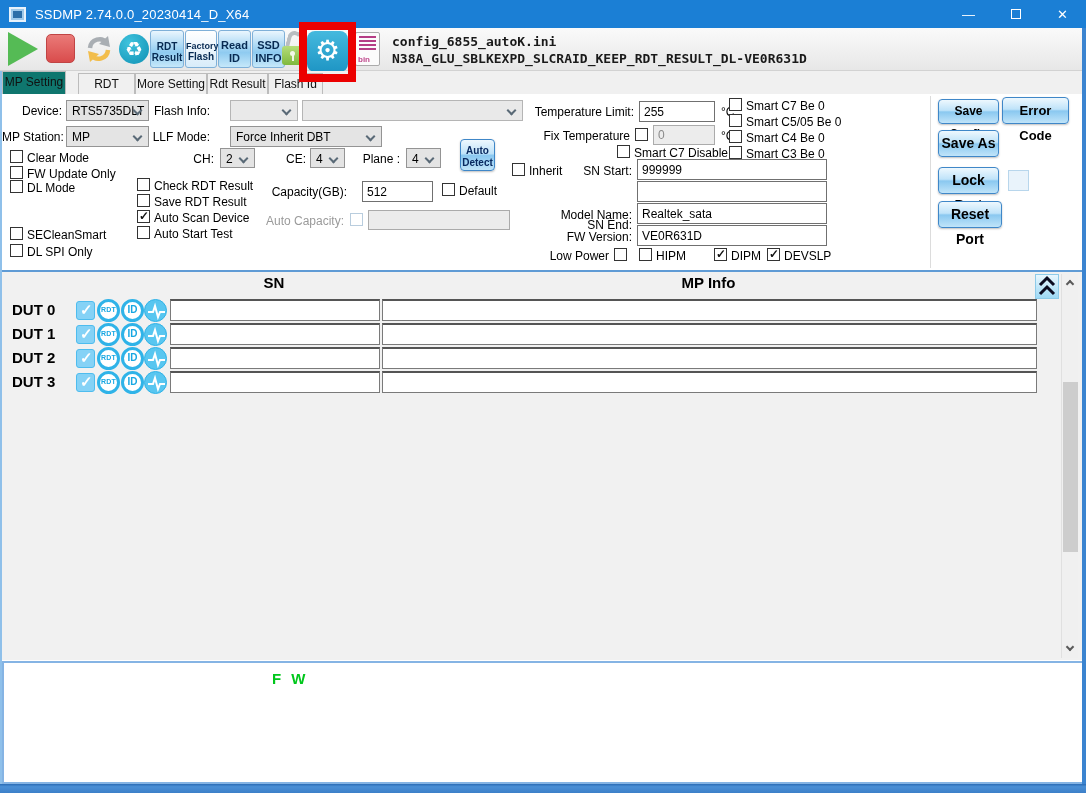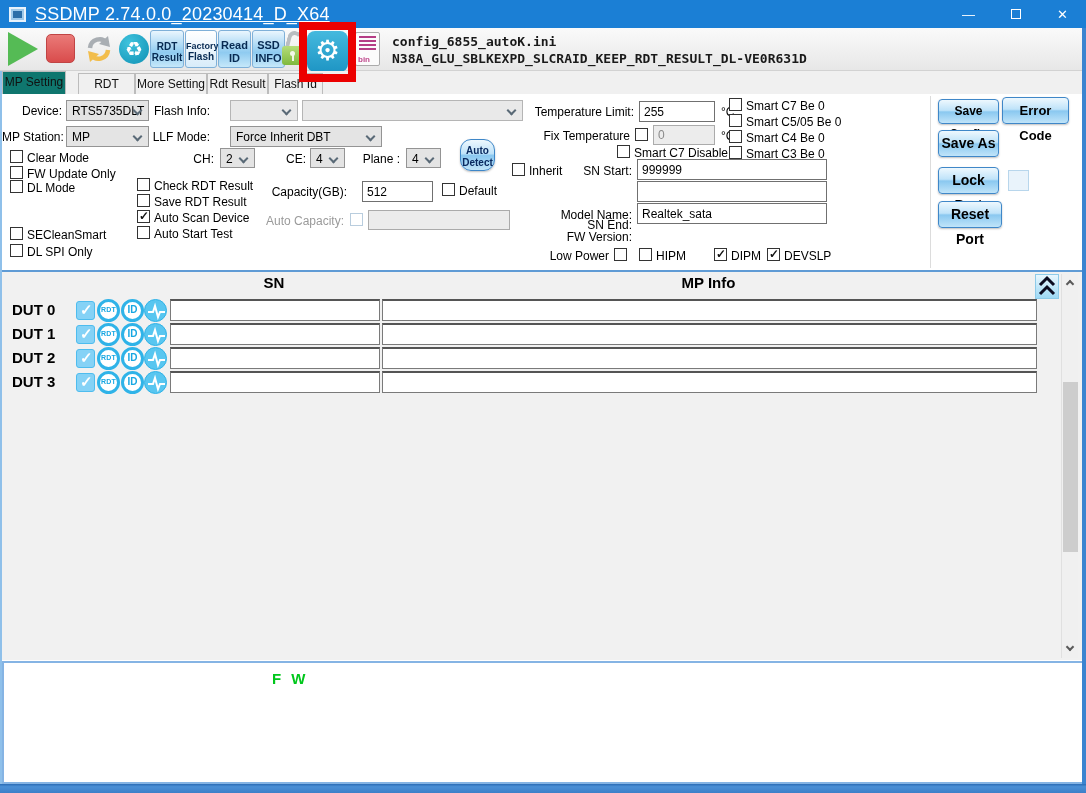--- a/index.html
+++ b/index.html
@@ -5,21 +5,21 @@
   * { margin:0; padding:0; box-sizing:border-box; }
   html,body { background:#444; }
   body { font-family:"Liberation Sans", sans-serif; }
   .window { position:relative; width:1086px; height:793px; background:#fff; overflow:hidden;
             font-family:"Liberation Sans", sans-serif; font-size:12px; color:#000; }
 
   
   .titlebar { position:absolute; left:0; top:0; width:1086px; height:28px; background:#1b7fd5; display:flex; align-items:center; }
   .app-icon { position:relative; width:17px; height:15px; margin-left:9px; border:2px solid #e8f2fb; background:#9ec9ea; }
   .app-icon::after { content:""; position:absolute; left:2px; top:2px; right:2px; bottom:2px; background:#2c6ea8; }
-  .title-text { color:#fff; font-size:18px; margin-left:9px; letter-spacing:.2px;text-decoration:underline; }
+  .title-text { color:#fff; font-size:13px; margin-left:9px; letter-spacing:.2px; }
   .win-controls { position:absolute; right:0; top:0; height:28px; display:flex; }
   .win-btn { width:47px; height:28px; display:flex; align-items:center; justify-content:center; color:#fff; font-size:13px; }
   .glyph-max { width:10px; height:10px; border:1px solid #fff; display:block; }
 
   
   .toolbar { position:absolute; left:0; top:28px; width:1086px; height:43px;
              background:linear-gradient(#fafafa,#e7e7e7); border-bottom:1px solid #d2d2d2; }
   .play-tri { position:absolute; left:8px; top:4px; width:0; height:0;
               border-left:30px solid #55bb55; border-top:17px solid transparent; border-bottom:17px solid transparent; }
   .stop-sq { position:absolute; left:46px; top:6px; width:29px; height:29px; border-radius:5px;
@@ -74,21 +74,21 @@
   .tinput { position:absolute; height:21px; border:1px solid #707070; background:#fff; font-size:12px;
             padding:0 4px; font-family:"Liberation Sans", sans-serif; color:#000; }
   .tinput.dis { background:#ececec; border-color:#ababab; color:#8a8a8a; }
   .chk { position:absolute; width:13px; height:13px; background:#fff; border:1px solid #333; }
   .chk.checked::after { content:"✓"; position:absolute; left:1px; top:-2px; font-size:12px; font-weight:bold; color:#111; }
   .chk.dis { border-color:#b9cdde; }
   .blue-btn { position:absolute; border:1px solid #3f87c8; border-radius:4px; text-align:center;
               background:linear-gradient(180deg,#eef8fe 0%,#bfe3f9 45%,#8ac8f0 52%,#c0e4f9 100%);
               font-weight:bold; color:#000; font-family:"Liberation Sans", sans-serif;
               box-shadow:0 1px 2px rgba(0,0,0,.25); }
-  .auto-detect { font-size:10px; line-height:1.2; color:#0a2a60; padding-top:4px;border-radius:11px; }
+  .auto-detect { font-size:10px; line-height:1.2; color:#0a2a60; padding-top:4px; }
   .lock-ind { position:absolute; left:1004px; top:166px; width:28px; height:28px; background:#fff; }
   .lock-ind::after { content:""; position:absolute; left:4px; top:4px; width:19px; height:19px;
                      background:#e9f3fb; border:1px solid #b8d6ec; }
   .vsep { position:absolute; left:930px; top:96px; width:1px; height:172px; background:#dcdcdc; }
 
   
   .table-area { position:absolute; left:2px; top:270px; width:1080px; height:390px; background:#f1f1f1;
                 border-top:2px solid #5f9bd5; }
   .thead { position:absolute; top:2px; height:25px; font-weight:bold; font-size:15px; text-align:center; color:#000; }
   .dut-label { position:absolute; left:10px; width:58px; font-weight:bold; font-size:15px; color:#000; top:2px; }
@@ -294,20 +294,21 @@
 
     <span class="chk" style="left:510px; top:69px;"></span>
     <div class="lbl" style="left:527px; top:70px;">Inherit</div>
     <div class="lbl r" style="left:552px; top:70px; width:78px;">SN Start:</div>
     <input class="tinput" style="left: 635px; top: 65px; width: 190px;" value="999999">
     <div class="lbl r" style="left:552px; top:92px; width:78px;margin-top:32px;">SN End:</div>
     <input class="tinput" style="left: 635px; top: 87px; width: 190px;" value="">
     <div class="lbl r" style="left:542px; top:114px; width:88px;">Model Name:</div>
     <input class="tinput" style="left: 635px; top: 109px; width: 190px;" value="Realtek_sata">
     <div class="lbl r" style="left:547px; top:136px; width:83px;">FW Version:</div>
+    <input class="tinput" style="left: 635px; top: 131px; width: 190px;" value="VE0R631D">
 
     <div class="lbl r" style="left:543px; top:155px; width:64px;">Low Power</div>
     <span class="chk" style="left:612px; top:154px;"></span>
     <span class="chk" style="left:637px; top:154px;"></span>
     <div class="lbl" style="left:654px; top:155px;">HIPM</div>
     <span class="chk checked" style="left:712px; top:154px;"></span>
     <div class="lbl" style="left:729px; top:155px;">DIPM</div>
     <span class="chk checked" style="left:765px; top:154px;"></span>
     <div class="lbl" style="left:782px; top:155px;">DEVSLP</div>
   </div>

